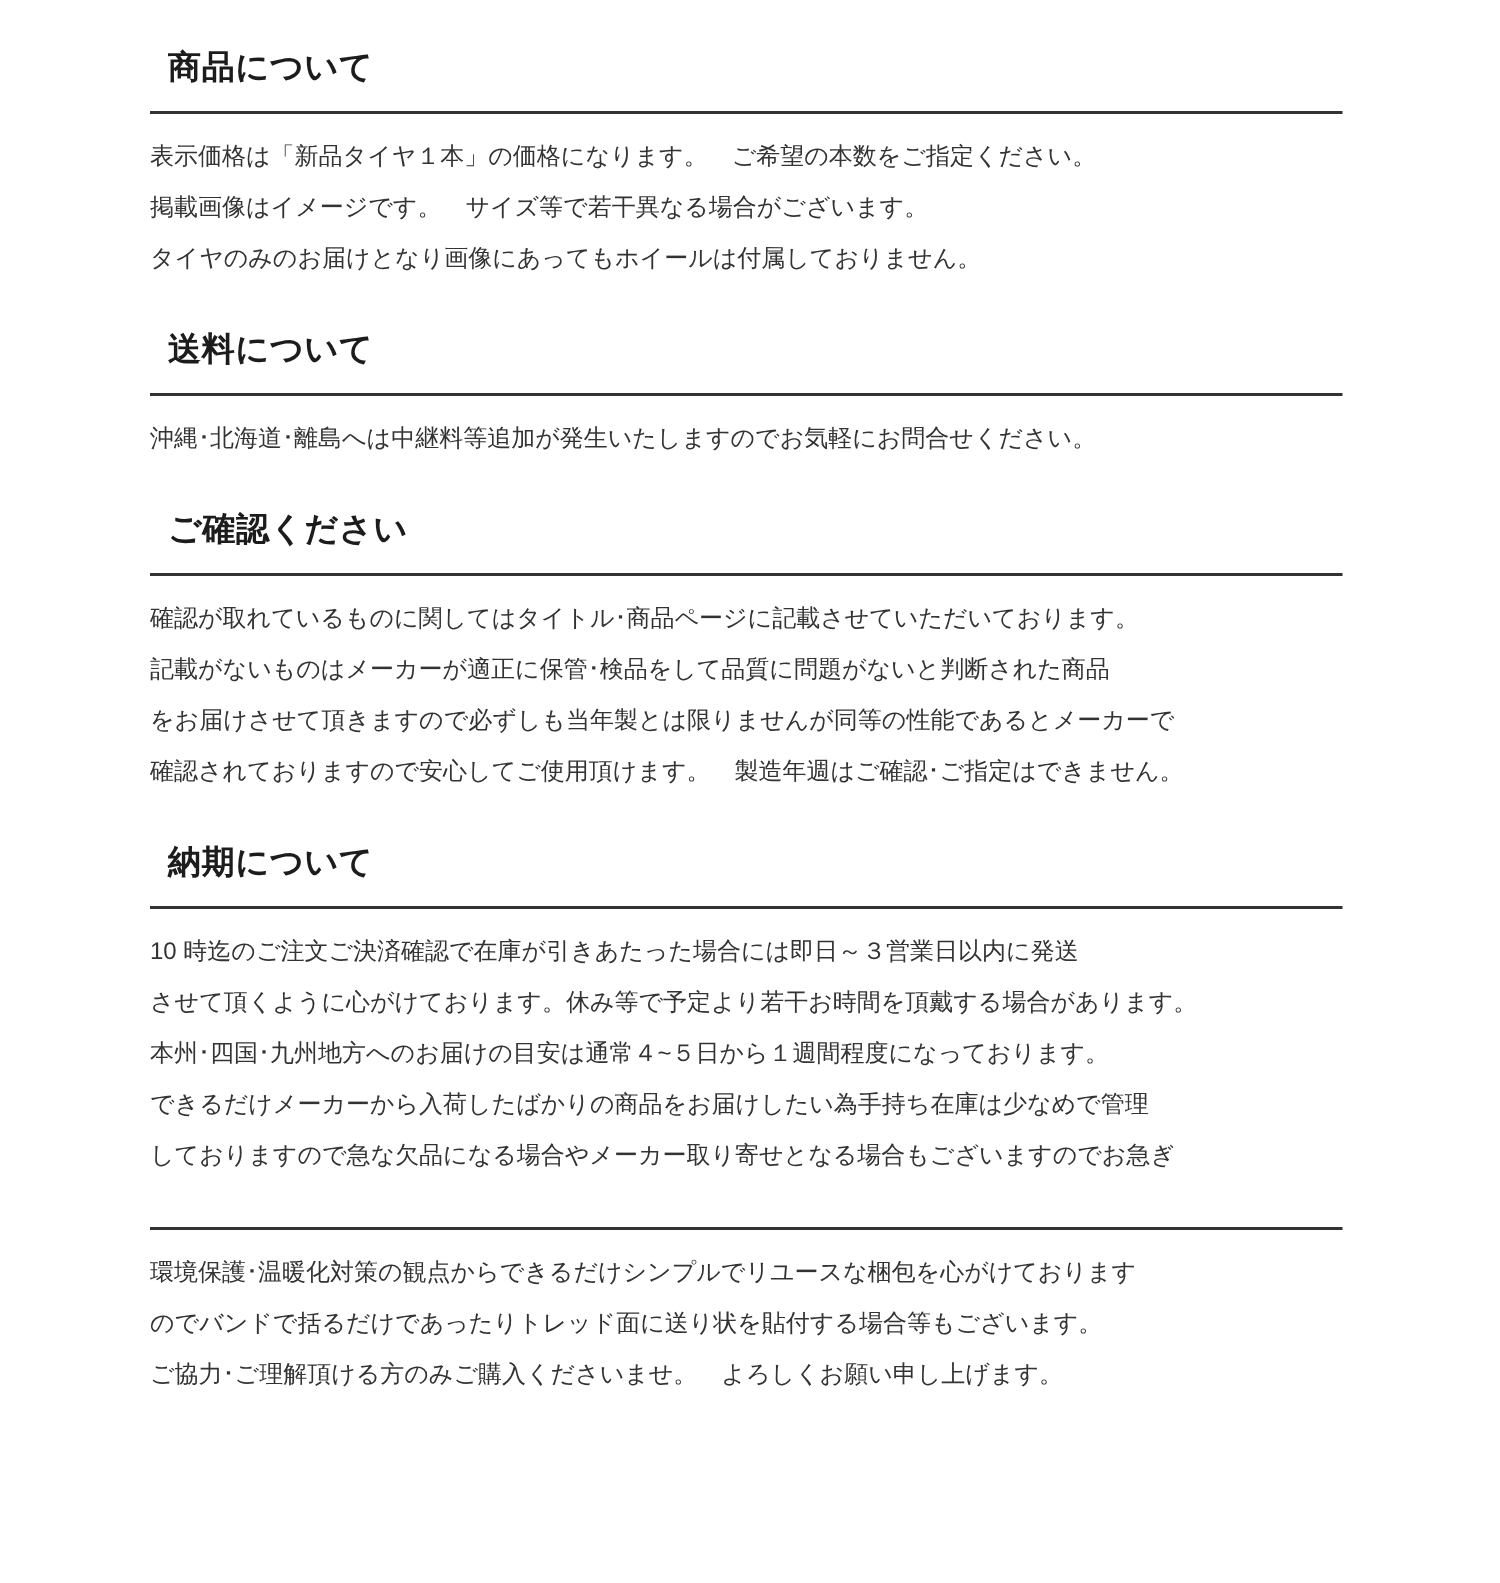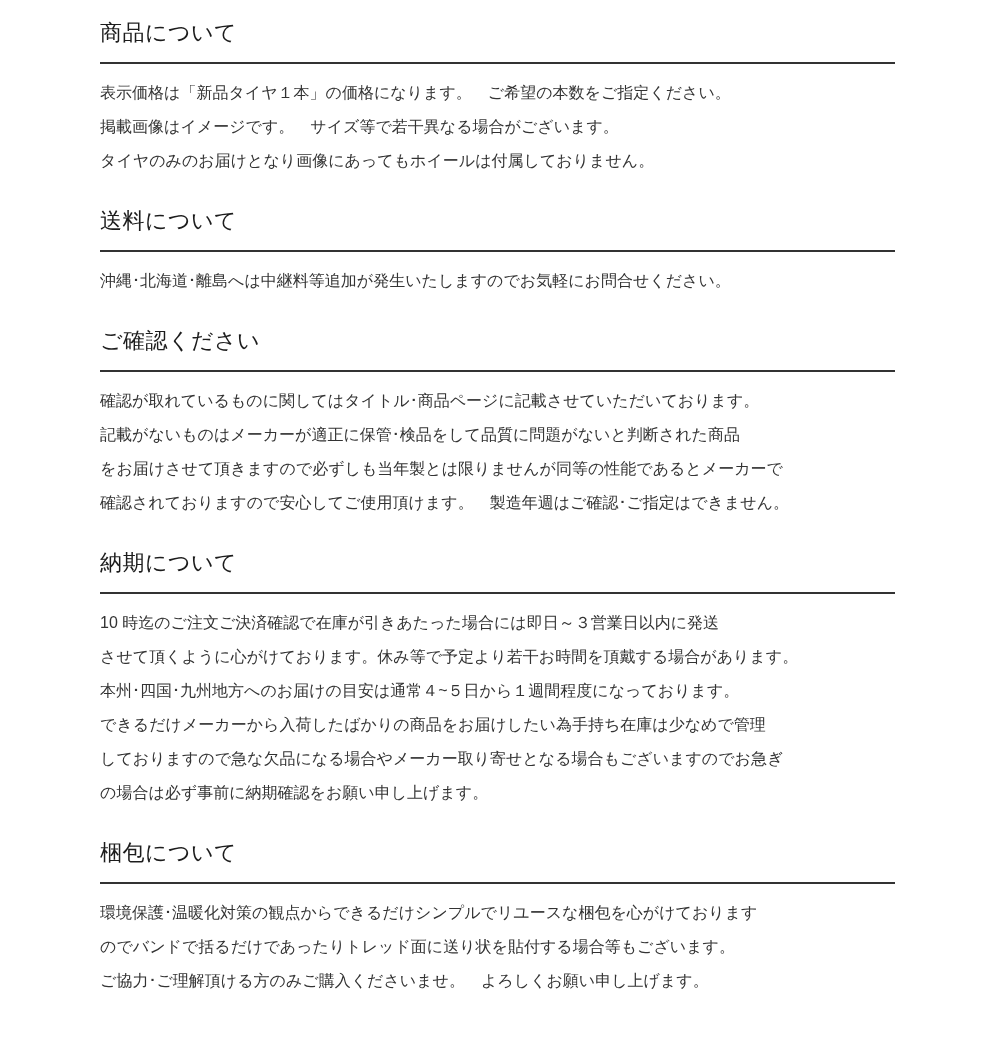--- a/index.html
+++ b/index.html
@@ -13,24 +13,24 @@
     width: 1000px;
     height: 1055px;
     background: #ffffff;
     padding: 20px 100px 0 100px;
     overflow: hidden;
   }
   .info-section {
     margin-bottom: 30px;
   }
   .section-heading {
-    margin: 0;
+    margin: 12px;
     font-size: 22px;
     line-height: 26px;
-    font-weight: 400;
+    font-weight: 700;
     color: #1c1c1c;
     letter-spacing: 0.5px;
   }
   .section-rule {
     border: none;
     border-top: 2px solid #333333;
     margin: 16px 0 0 0;
     width: 795px;
   }
   .section-body {
@@ -79,26 +79,24 @@
 
   <section class="info-section">
     <h2 class="section-heading">納期について</h2>
     <hr class="section-rule">
     <div class="section-body">
       <div class="text-line">10 時迄のご注文ご決済確認で在庫が引きあたった場合には即日～３営業日以内に発送</div>
       <div class="text-line">させて頂くように心がけております。休み等で予定より若干お時間を頂戴する場合があります。</div>
       <div class="text-line">本州･四国･九州地方へのお届けの目安は通常４~５日から１週間程度になっております。</div>
       <div class="text-line">できるだけメーカーから入荷したばかりの商品をお届けしたい為手持ち在庫は少なめで管理</div>
       <div class="text-line">しておりますので急な欠品になる場合やメーカー取り寄せとなる場合もございますのでお急ぎ</div>
-      <div class="text-line">の場合は必ず事前に納期確認をお願い申し上げます。</div>
     </div>
   </section>
 
   <section class="info-section">
-    <h2 class="section-heading">梱包について</h2>
     <hr class="section-rule">
     <div class="section-body">
       <div class="text-line">環境保護･温暖化対策の観点からできるだけシンプルでリユースな梱包を心がけております</div>
       <div class="text-line">のでバンドで括るだけであったりトレッド面に送り状を貼付する場合等もございます。</div>
       <div class="text-line">ご協力･ご理解頂ける方のみご購入くださいませ。　よろしくお願い申し上げます。</div>
     </div>
   </section>
 
 </div>
 

